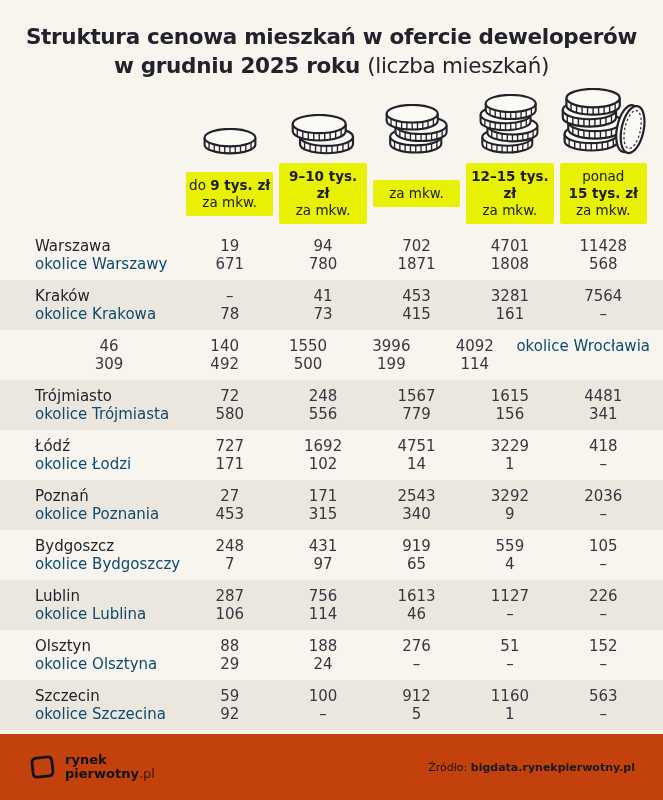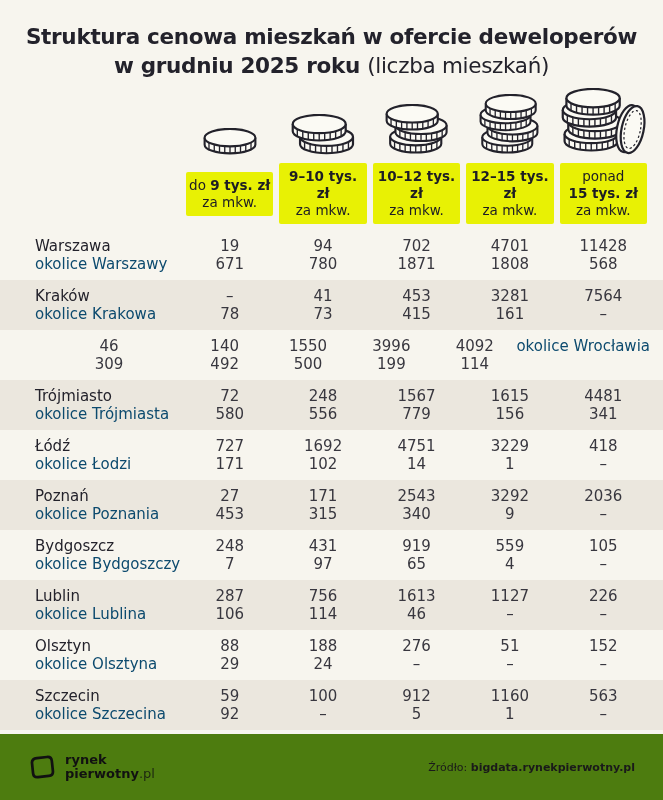--- a/index.html
+++ b/index.html
@@ -34,21 +34,21 @@
   .trow{
     display:grid;grid-template-columns:148px repeat(5,1fr);
     padding:7px 13px 7px 35px;
   }
   .trow:nth-child(even){background:#ebe7de;}
   .cell{font-size:15px;line-height:18px;}
   .city{font-weight:400;color:#23222b;white-space:nowrap;}
   .area{color:#0c4a6e;white-space:nowrap;}
   .num{text-align:center;color:#38373f;}
   .footer{
-    margin-top:auto;height:66px;background:#4d7c0f;
+    margin-top:auto;height:66px;background:#c2410c;
     display:flex;align-items:center;justify-content:space-between;
     padding:0 28px;
   }
   .brand{display:flex;align-items:center;gap:8px;cursor:pointer;}
   .brandtext{font-size:13px;line-height:14px;font-weight:700;color:#111;}
   .brandtext .tld{font-weight:400;opacity:.8;}
   .source{font-size:11px;color:#1a1a1a;}
   .source b{font-weight:700;}
   svg .coinfill{fill:#fbfaf4;stroke:#23222b;stroke-width:2.4;}
 </style>
@@ -116,21 +116,21 @@
 
 <div class="grid6 heads-row">
   <div></div>
   <div class="hcell">
       <div class="hbox"><span class="pfx">do </span><b>9 tys. zł</b><span class="unit">za mkw.</span></div>
     </div>
   <div class="hcell">
       <div class="hbox"><span class="pfx"></span><b>9–10 tys. zł</b><span class="unit">za mkw.</span></div>
     </div>
   <div class="hcell">
-      <div class="hbox"><span class="pfx"></span><b>10–12 tys. zł</b><span class="unit">za mkw.</span></div>
+      <div class="hbox"><span class="pfx"></span><span class="unit">za mkw.</span></div>
     </div>
   <div class="hcell">
       <div class="hbox"><span class="pfx"></span><b>12–15 tys. zł</b><span class="unit">za mkw.</span></div>
     </div>
   <div class="hcell">
       <div class="hbox tall">
         <span class="pfx">ponad</span>
         <b>15 tys. zł</b>
         <span class="unit">za mkw.</span>
       </div>

